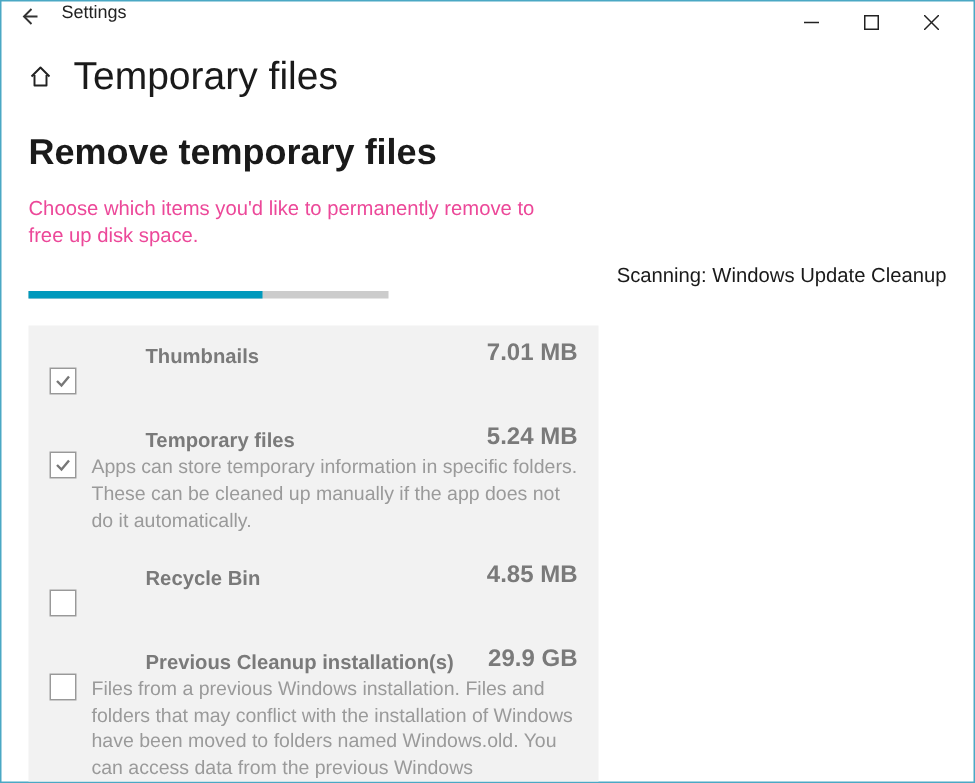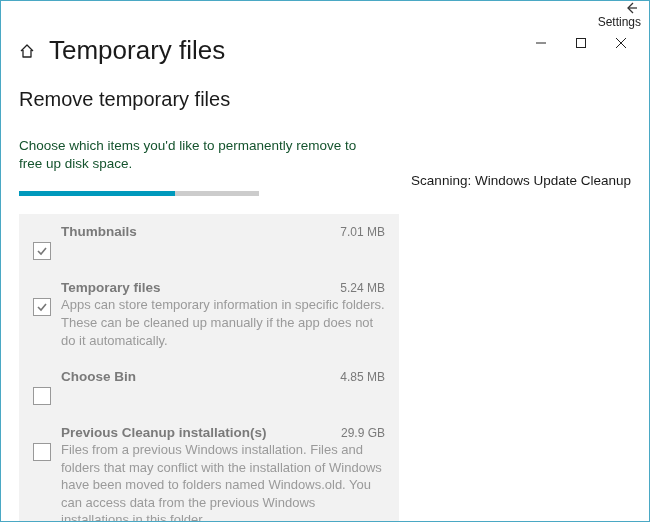--- a/index.html
+++ b/index.html
@@ -7,24 +7,23 @@
     font-family: "Segoe UI", -apple-system, sans-serif;
     background: #fff;
     width: 650px;
     height: 522px;
     overflow: hidden;
     color: #1a1a1a;
     border: 1px solid #4aa8c4;
   }
   .titlebar {
     display: flex;
-    align-items: flex-end;
+    align-items: flex-start;
     height: 30px;
     padding: 0 8px;
-    flex-direction: column;
   }
   .back-arrow {
     width: 20px;
     height: 20px;
     display: flex;
     align-items: center;
     justify-content: center;
     font-size: 14px;
   }
   .titlebar-title {
@@ -57,30 +56,31 @@
   }
   .page-title {
     font-size: 26px;
     font-weight: 400;
     color: #1a1a1a;
   }
   .content {
     padding: 14px 18px 0 18px;
   }
   .section-heading {
-    font-size: 20px;
-    font-weight: 400;
-    color: #1a1a1a;
-    margin-bottom: 26px;
+    font-size: 24px;
+    font-weight: 700;
+    color: #1a1a1a;
+    margin-bottom: 14px;
   }
   .description {
     font-size: 13.5px;
-    color: #14532d;
+    color: #ec4899;
     max-width: 360px;
     line-height: 1.35;
+    margin-bottom: 10px;
   }
   .scan-label {
     font-size: 13.5px;
     color: #1a1a1a;
     margin-bottom: 3px;
     text-align: right;
   }
   .progress {
     width: 240px;
     height: 5px;
@@ -120,30 +120,32 @@
   }
   .item-body {
     flex: 1;
     min-width: 0;
   }
   .item-head {
     display: flex;
     justify-content: space-between;
     align-items: flex-end;
     gap: 10px;
+    margin-left: 36px;
   }
   .item-title {
     font-size: 13.5px;
     font-weight: 600;
     color: #7a7a7a;
   }
   .item-size {
-    font-size: 12px;
+    font-size: 16px;
     color: #7a7a7a;
     white-space: nowrap;
+    font-weight: bold;
   }
   .item-desc {
     font-size: 13px;
     color: #9a9a9a;
     line-height: 1.35;
     margin-top: 1px;
   }
   svg { display: block; }
 </style>
 </head>
@@ -222,21 +224,21 @@
           <div class="item-size">5.24 MB</div>
         </div>
         <div class="item-desc">Apps can store temporary information in specific folders. These can be cleaned up manually if the app does not do it automatically.</div>
       </div>
     </div>
 
     <div class="item">
       <div class="checkbox"></div>
       <div class="item-body">
         <div class="item-head">
-          <div class="item-title">Choose Bin</div>
+          <div class="item-title">Recycle Bin</div>
           <div class="item-size">4.85 MB</div>
         </div>
       </div>
     </div>
 
     <div class="item">
       <div class="checkbox"></div>
       <div class="item-body">
         <div class="item-head">
           <div class="item-title">Previous Cleanup installation(s)</div>

